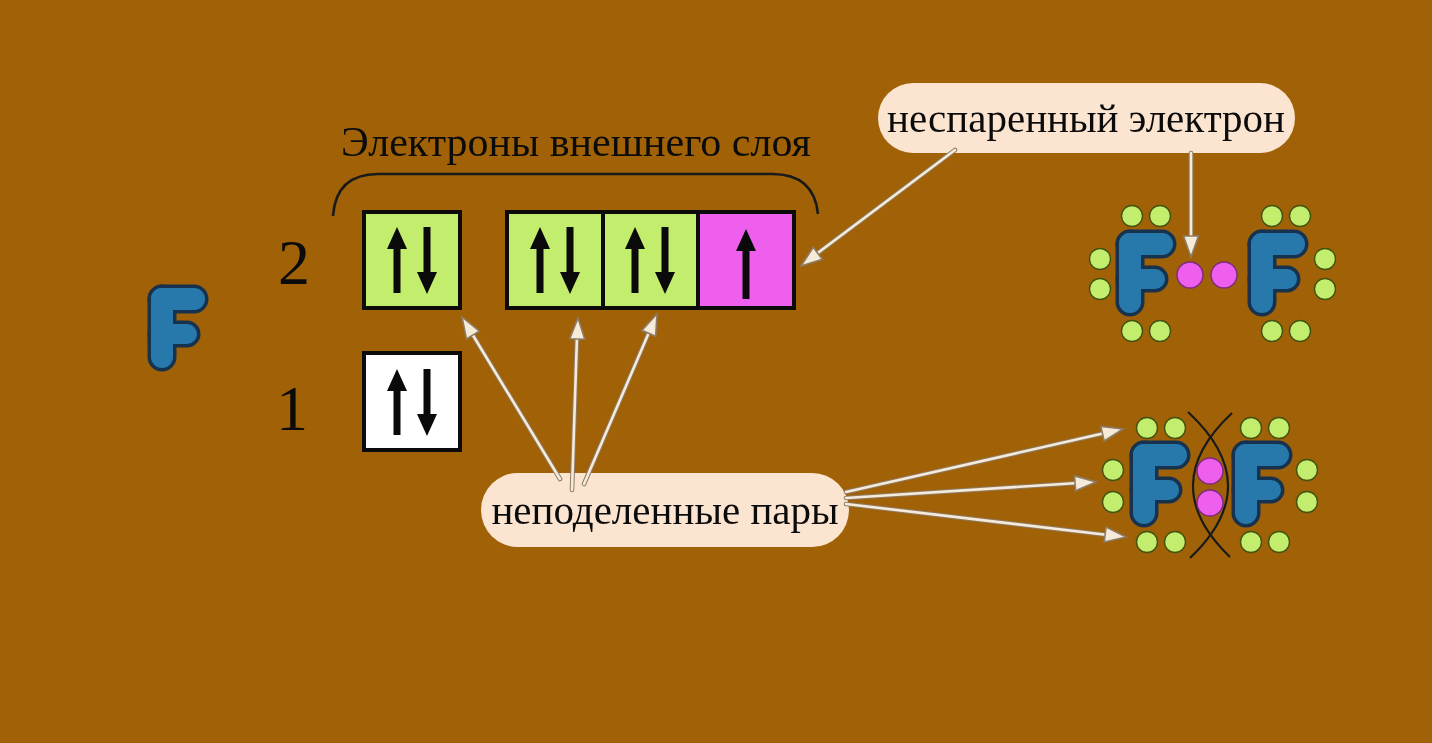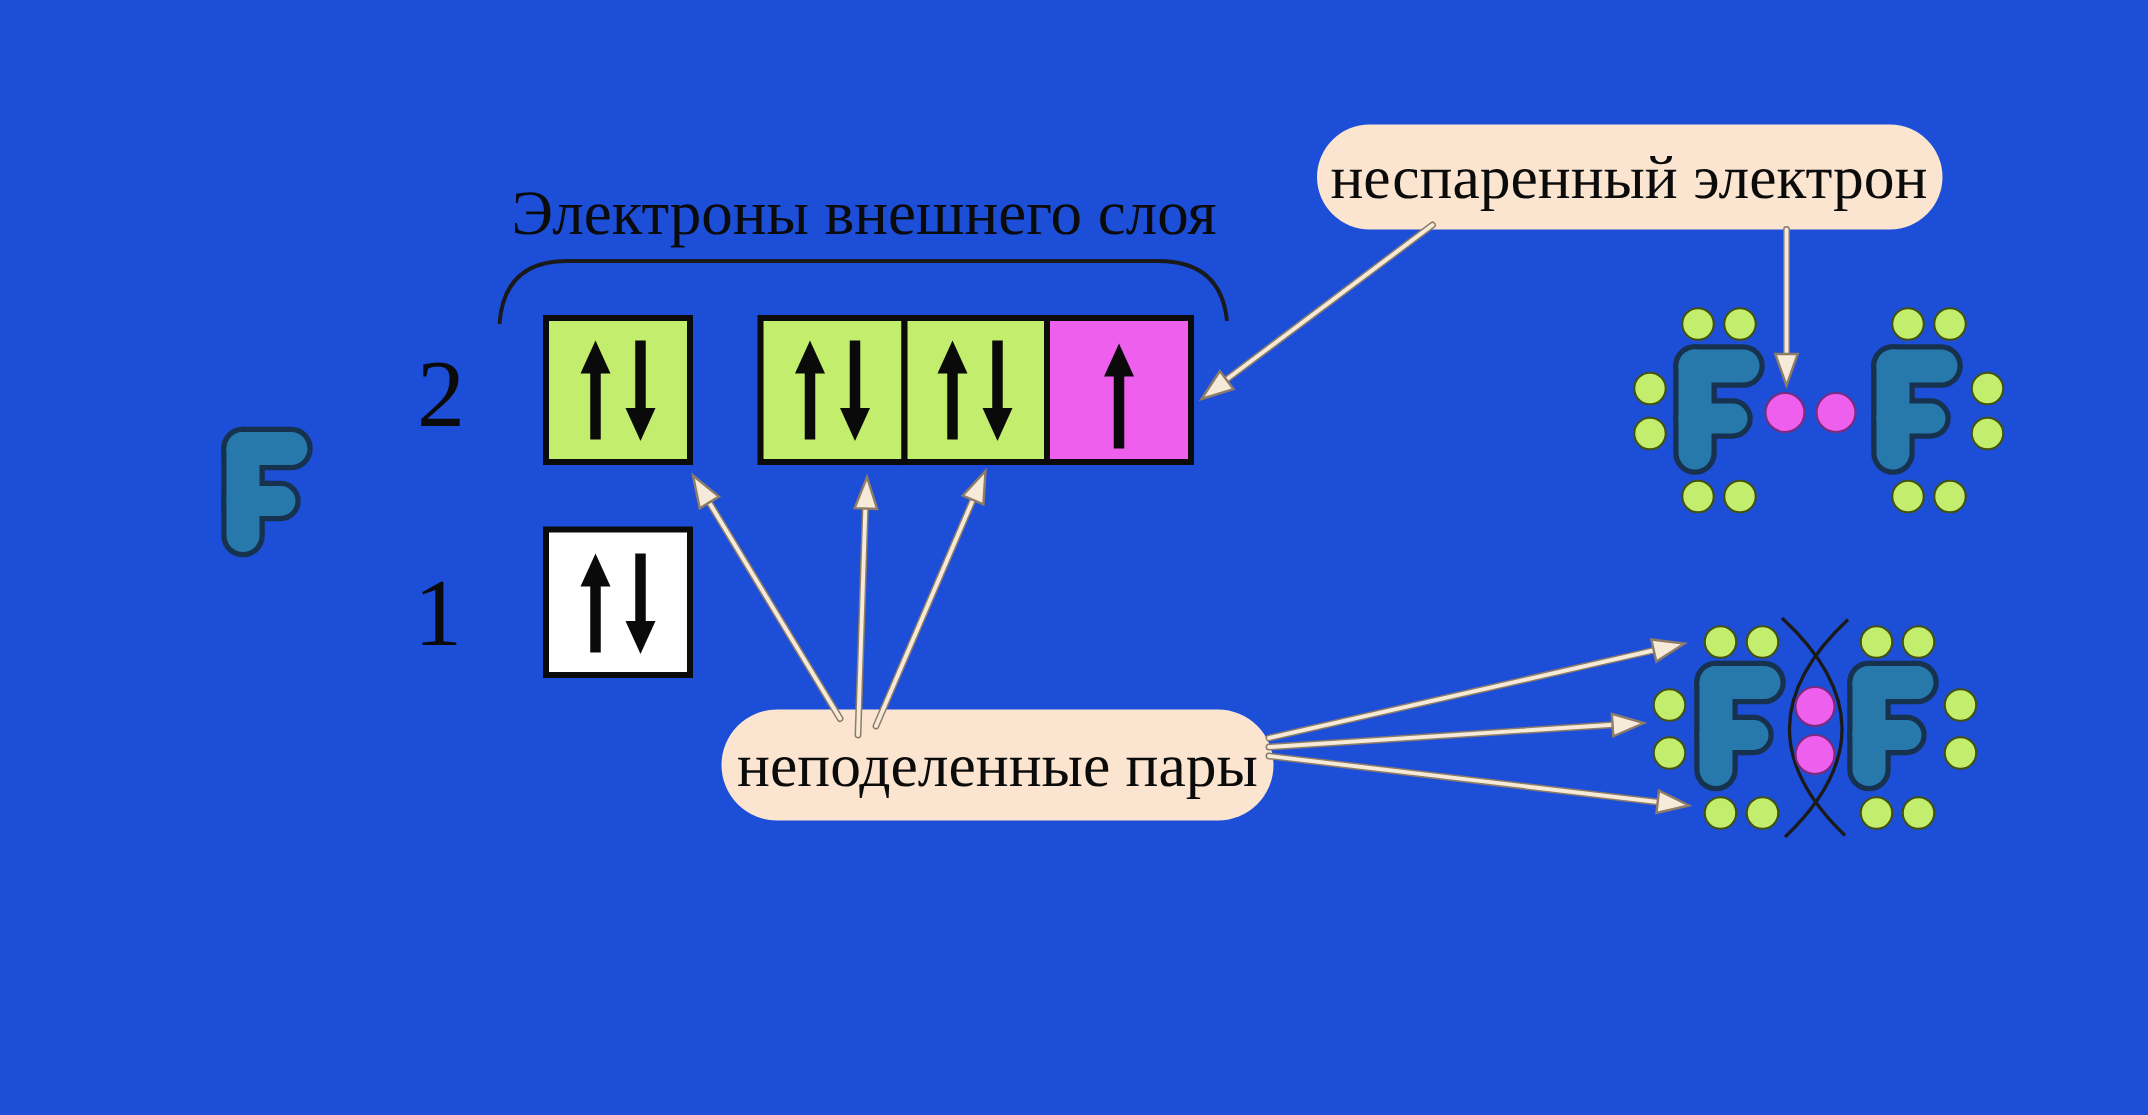--- a/index.html
+++ b/index.html
@@ -1,17 +1,17 @@
 <!DOCTYPE html>
 <html><head>
 <meta charset="utf-8">
 <style>
   html,body { margin:0; padding:0; background:#ffffff; }
   .canvas {
-    position:relative; width:1432px; height:743px; background:#1d4ed8;
+    position:relative; width:1432px; height:743px; background:#a16207;
     font-family:"Liberation Serif","DejaVu Serif",serif; overflow:hidden;
   }
   svg { position:absolute; left:0; top:0; }
 
   
   .box-green   { fill:#c3ed6c; stroke:#0b0b0b; stroke-width:4; }
   .box-magenta { fill:#ee5fee; stroke:#0b0b0b; stroke-width:4; }
   .box-white   { fill:#ffffff; stroke:#0b0b0b; stroke-width:4; }
   .earrow      { fill:#0a0a0a; }
 

